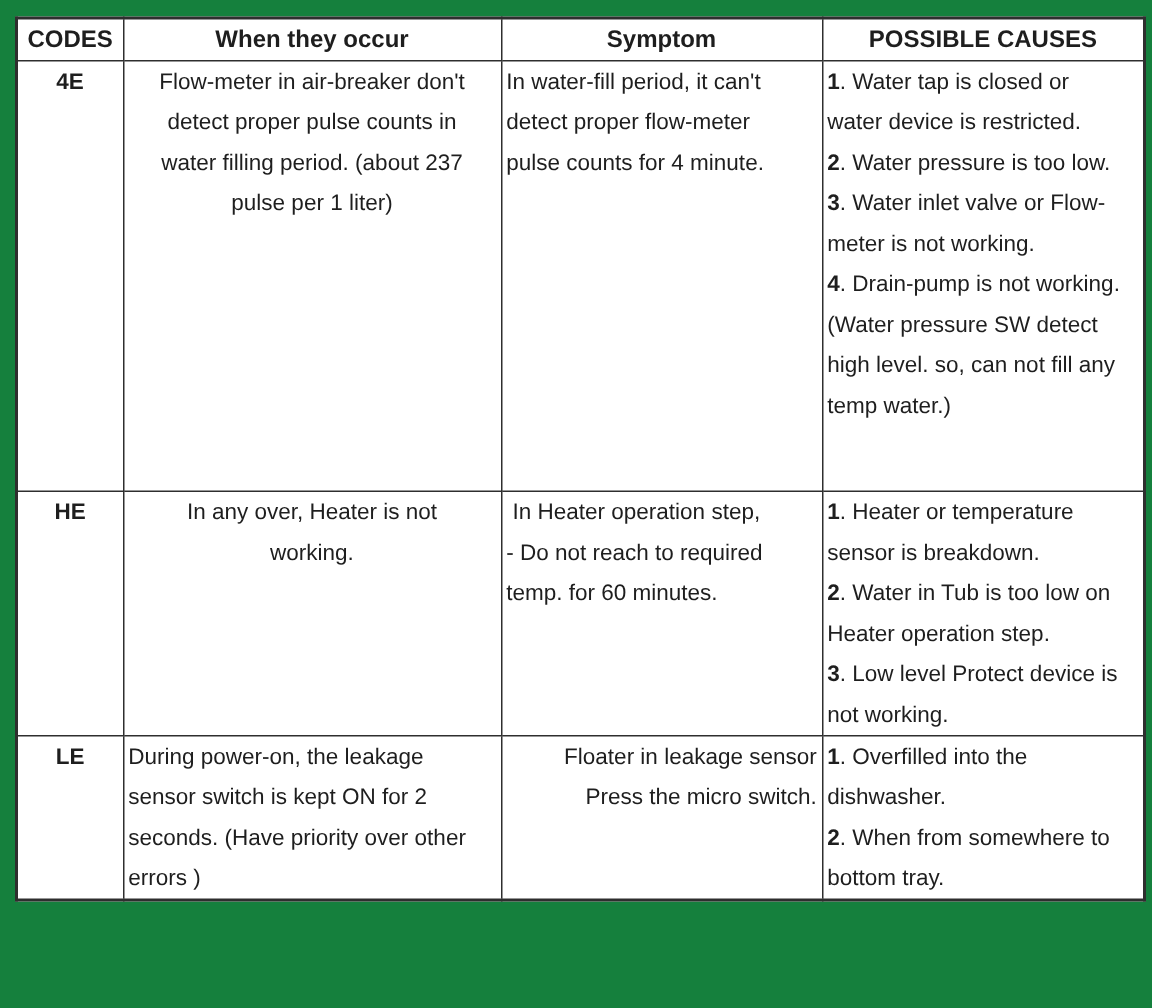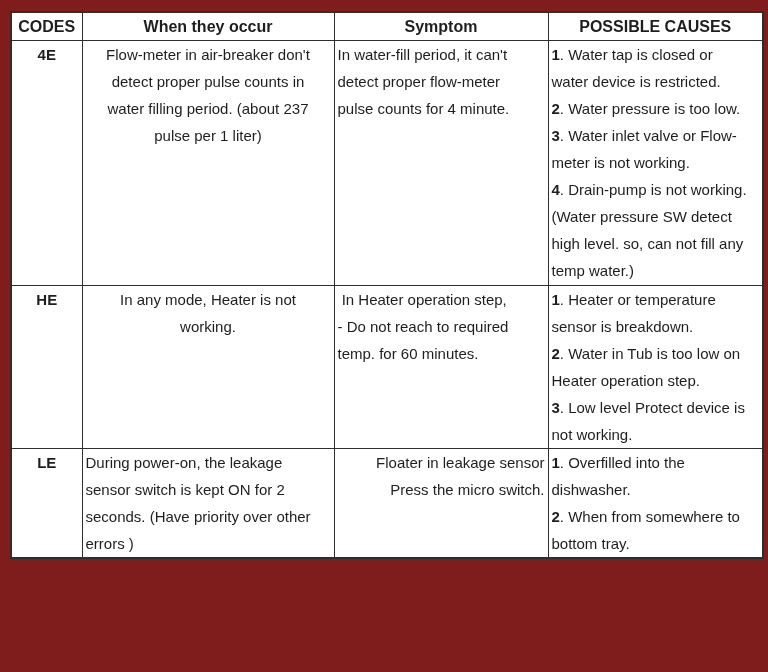--- a/index.html
+++ b/index.html
@@ -4,21 +4,21 @@
 <style>
   html, body {
     margin: 0;
     padding: 0;
     background: #ffffff;
   }
   .page {
     position: relative;
     width: 768px;
     height: 672px;
-    background: #7f1d1d;
+    background: #15803d;
     font-family: "Liberation Sans", sans-serif;
     color: #1e1e1e;
   }
   table.codes {
     position: absolute;
     left: 10px;
     top: 11px;
     width: 752px;
     border-collapse: collapse;
     table-layout: fixed;
@@ -33,21 +33,21 @@
     line-height: 27px;
     overflow: hidden;
   }
   table.codes th {
     font-size: 16px;
     font-weight: bold;
     text-align: center;
     padding: 0 2px;
   }
   thead tr { height: 28px; }
-  tbody tr:nth-child(1) { height: 245px; }
+  tbody tr:nth-child(1) { height: 287px; }
   tbody tr:nth-child(2) { height: 162px; }
   tbody tr:nth-child(3) { height: 108px; }
   tbody tr:nth-child(4) { height: 108px; }
   td.code {
     font-weight: bold;
     text-align: center;
   }
   td.textcell {
     white-space: pre-wrap;
   }
@@ -95,21 +95,21 @@
             <div class="cause"><b>3</b>. <span>Water inlet valve or Flow-
 meter is not working.</span></div>
             <div class="cause"><b>4</b>. <span>Drain-pump is not working.
 (Water pressure SW detect
 high level. so, can not fill any
 temp water.)</span></div>
           </td>
         </tr>
         <tr>
           <td class="code">HE</td>
-          <td class="textcell" style="text-align: center;">In any mode, Heater is not
+          <td class="textcell" style="text-align: center;">In any over, Heater is not
 working.</td>
           <td class="textcell" style="text-align: left;"> In Heater operation step,
 - Do not reach to required
 temp. for 60 minutes.</td>
           <td>
             <div class="cause"><b>1</b>. <span>Heater or temperature
 sensor is breakdown.</span></div>
             <div class="cause"><b>2</b>. <span>Water in Tub is too low on
 Heater operation step.</span></div>
             <div class="cause"><b>3</b>. <span>Low level Protect device is

